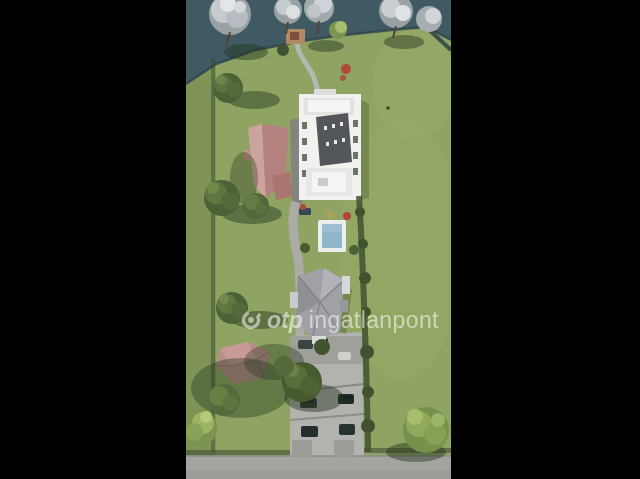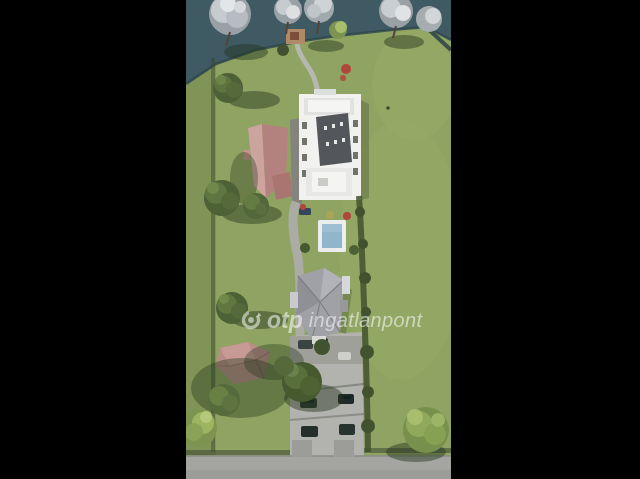--- a/index.html
+++ b/index.html
@@ -24,21 +24,21 @@
   .shad{fill:var(--shadow,rgba(35,52,28,0.45));}
 
   .watermark{
     position:absolute;left:54px;top:306px;height:28px;
     display:flex;align-items:center;gap:5px;
     color:var(--watermark,rgba(255,255,255,0.55));
     pointer-events:none;white-space:nowrap;
   }
   .wm-logo{flex:0 0 auto;opacity:.95;}
   .wm-otp{font-size:23px;font-weight:bold;font-style:italic;line-height:1;}
-  .wm-suffix{font-size:20px;font-style:italic;letter-spacing:.4px;line-height:1;margin-left:1px;}
+  .wm-suffix{font-size:23px;letter-spacing:.4px;line-height:1;margin-left:1px;}
 </style>
 </head>
 <body>
 
 <div class="stage">
   <div class="scene">
     <svg width="265" height="479" viewBox="0 0 265 479">
 
       <g>
         <rect x="0" y="0" width="265" height="479" class="grass"></rect>

